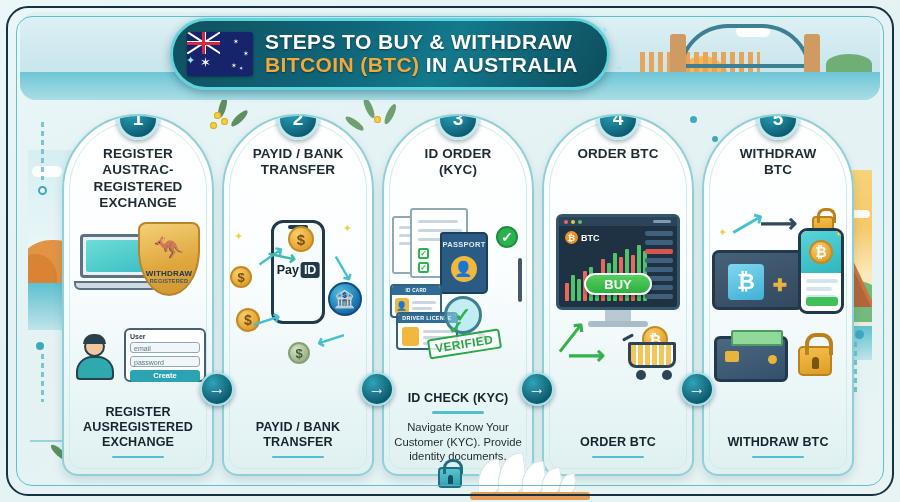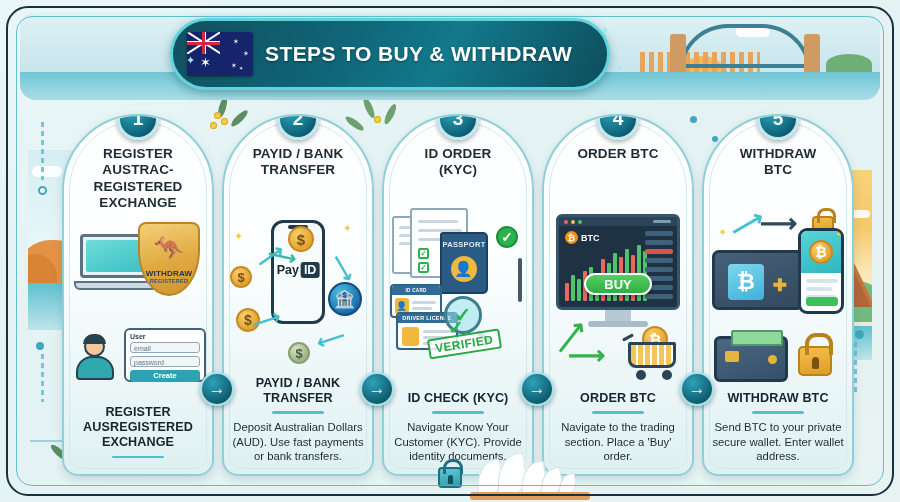--- a/index.html
+++ b/index.html
@@ -354,20 +354,21 @@
       <div class="ujr1"></div>
         <div class="ujr2"></div>
       <div class="star" style="left:13px;top:24px;font-size:13px;">✶</div>
       <div class="star" style="left:46px;top:6px;font-size:7px;">✶</div>
       <div class="star" style="left:56px;top:18px;font-size:7px;">✶</div>
       <div class="star" style="left:44px;top:30px;font-size:7px;">✶</div>
       <div class="star" style="left:52px;top:34px;font-size:5px;">✶</div>
     </div>
     <div class="title-wrap">
       <div class="t1">STEPS TO BUY &amp; WITHDRAW</div>
+      <div class="t2"><span class="hl">BITCOIN (BTC)</span><span> IN AUSTRALIA</span></div>
     </div>
   </div>
   <div class="spark" style="left:186px;top:54px;">✦</div>
   <div class="spark" style="left:600px;top:24px;">✦</div>
   <div class="spark" style="left:616px;top:64px;font-size:8px;">✦</div>
 
   <div class="opera">
     <div class="sail" style="left:6px;width:26px;height:34px;"></div>
     <div class="sail" style="left:26px;width:30px;height:40px;"></div>
     <div class="sail" style="left:50px;width:26px;height:32px;"></div>
@@ -437,21 +438,20 @@
         <div class="carrow" style="right:10px;top:52px;transform:rotate(60deg);">⟶</div>
         <div class="carrow" style="left:24px;top:104px;transform:rotate(-18deg);">⟶</div>
         <div class="carrow" style="right:22px;top:124px;transform:rotate(162deg);">⟶</div>
         <div class="spark" style="left:6px;top:26px;color:#f2cd45;">✦</div>
         <div class="spark" style="right:16px;top:18px;color:#f2cd45;">✦</div>
       </div>
       <div class="card-bot">
         <div class="cb-title" style="white-space:pre-line;">PAYID / BANK
 TRANSFER</div>
         <div class="cb-rule"></div>
-        <div class="cb-desc">Deposit Australian Dollars (AUD). Use fast payments or bank transfers.</div>
       </div>
     </div>
 
     <div class="card c3">
       <div class="badge">3</div>
       <div class="card-top-title" style="white-space:pre-line;">ID ORDER
 (KYC)</div>
       <div class="art">
         <div class="doc" style="left:4px;top:12px;width:44px;height:58px;">
           <div class="doc-line" style="left:5px;top:8px;width:30px;"></div>
@@ -547,21 +547,20 @@
           <div class="coin" style="left:20px;top:-4px;width:26px;height:26px;font-size:15px;color:#fff;">₿</div>
           <div class="cart-body"></div>
             <div class="cart-h"></div>
           <div class="wheel" style="left:14px;"></div>
             <div class="wheel" style="left:40px;"></div>
         </div>
       </div>
       <div class="card-bot">
         <div class="cb-title" style="white-space:pre-line;">ORDER BTC</div>
         <div class="cb-rule"></div>
-        <div class="cb-desc">Navigate to the trading section. Place a 'Buy' order.</div>
       </div>
     </div>
 
     <div class="card c5">
       <div class="badge">5</div>
       <div class="card-top-title" style="white-space:pre-line;">WITHDRAW
 BTC</div>
       <div class="art">
         <div class="carrow" style="left:22px;top:6px;transform:rotate(-30deg);font-size:24px;">⟶</div>
         <div class="carrow" style="left:52px;top:4px;color:#2e4b5c;font-size:26px;">⟶</div>
@@ -586,21 +585,20 @@
           <div class="w-chip"></div>
             <div class="w-snap"></div>
         </div>
         <div class="lock" style="right:16px;bottom:6px;">
             <i></i>
           </div>
       </div>
       <div class="card-bot">
         <div class="cb-title" style="white-space:pre-line;">WITHDRAW BTC</div>
         <div class="cb-rule"></div>
-        <div class="cb-desc">Send BTC to your private secure wallet. Enter wallet address.</div>
       </div>
     </div>
 
     <div class="arrow a1">→</div>
     <div class="arrow a2">→</div>
     <div class="arrow a3">→</div>
     <div class="arrow a4">→</div>
   </div>
 
   <div class="bottom-lock">

